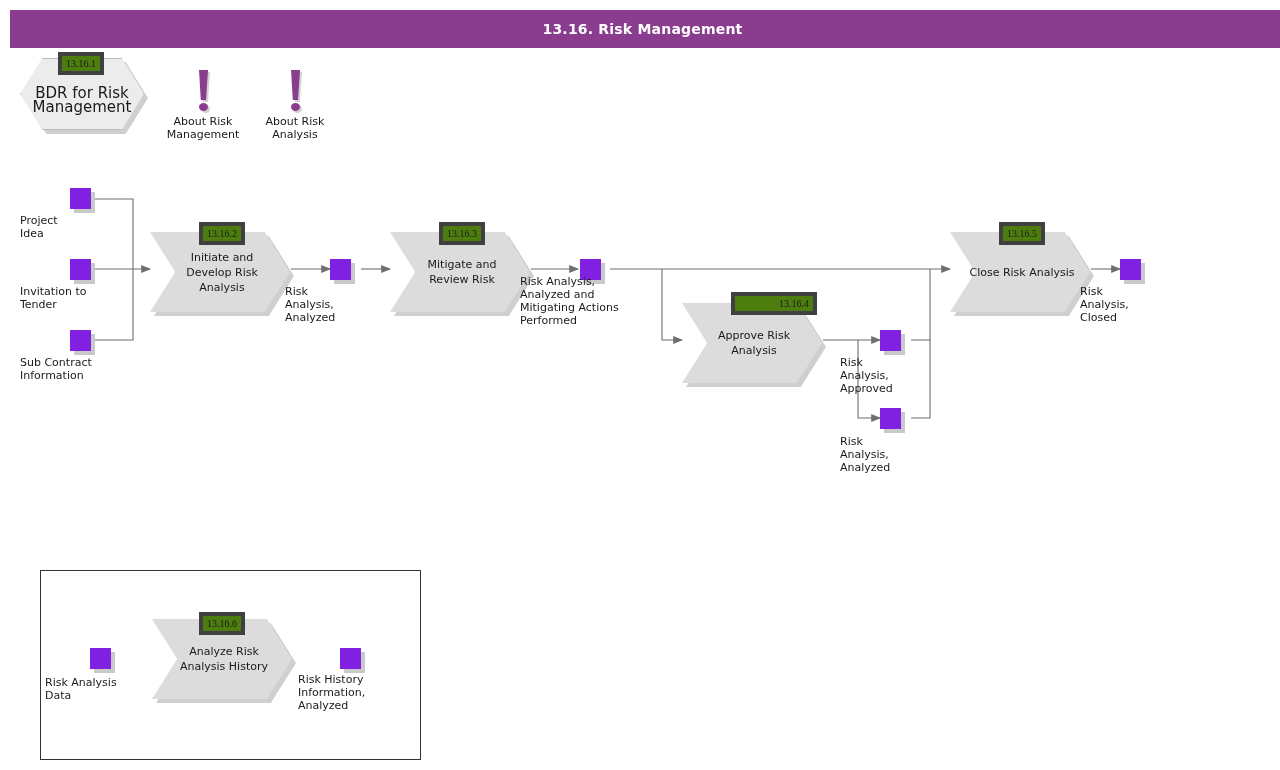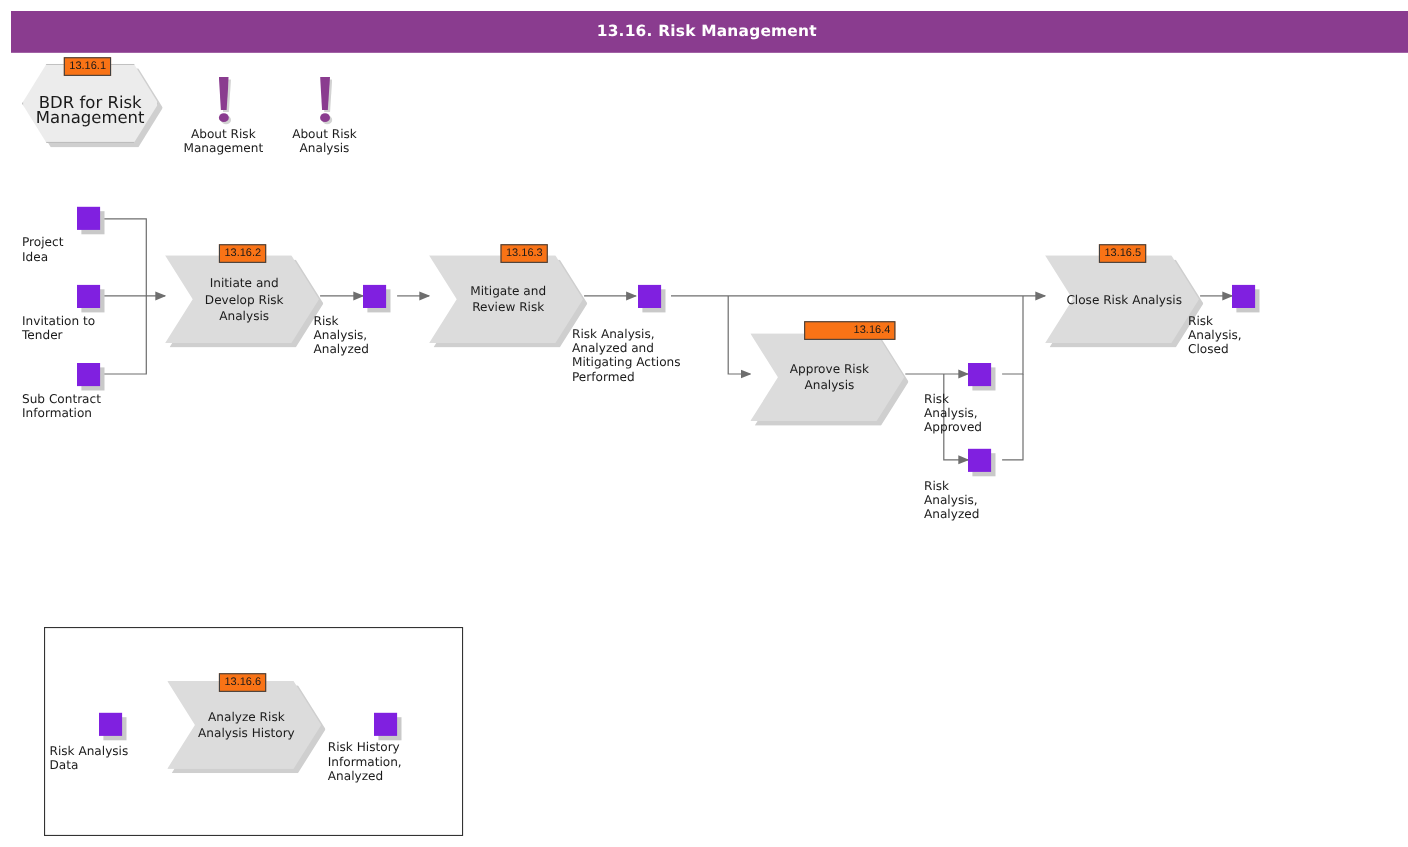--- a/index.html
+++ b/index.html
@@ -108,28 +108,28 @@
     align-items: center;
     justify-content: center;
     text-align: center;
     font-size: 11px;
     line-height: 15px;
     color: #1a1a1a;
   }
   
   .badge {
     position: absolute;
-    background: #f97316;
-    border: 1px solid #404040;
+    background: #4d7c0f;
+    border: 4px solid #404040;
     font-size: 10px;
     line-height: 13px;
     padding: 1px 4px 1px 4px;
     color: #1a1a1a;
     white-space: nowrap;
-    font-family: Liberation Sans, sans-serif;
+    font-family: Liberation Serif, serif;
   }
   
   .sq-shadow {
     position: absolute;
     width: 21px;
     height: 21px;
     background: #c9c9c9;
   }
   .sq {
     position: absolute;
@@ -321,26 +321,26 @@
 Analysis,
 Analyzed</div>
   </div>
 
   <div class="chev-wrap" style="left:390px; top:232px;">
     <div class="chev-shadow"></div>
     <div class="chev"></div>
     <div class="chev-text">Mitigate and
 Review Risk</div>
   </div>
-  <div class="badge" style="left:439px; top:222px;margin-left:16px;">13.16.3</div>
+  <div class="badge" style="left:439px; top:222px;">13.16.3</div>
 
   <div>
     <div class="sq-shadow" style="left:584px; top:263px;"></div>
     <div class="sq" style="left:580px; top:259px;"></div>
-    <div class="sq-label" style="left:520px; top:297px; width:142px;">Risk Analysis,
+    <div class="sq-label" style="left:520px; top:275px; width:142px;">Risk Analysis,
 Analyzed and
 Mitigating Actions
 Performed</div>
   </div>
 
   <div class="chev-wrap" style="left:682px; top:303px;">
     <div class="chev-shadow"></div>
     <div class="chev"></div>
     <div class="chev-text">Approve Risk
 Analysis</div>

